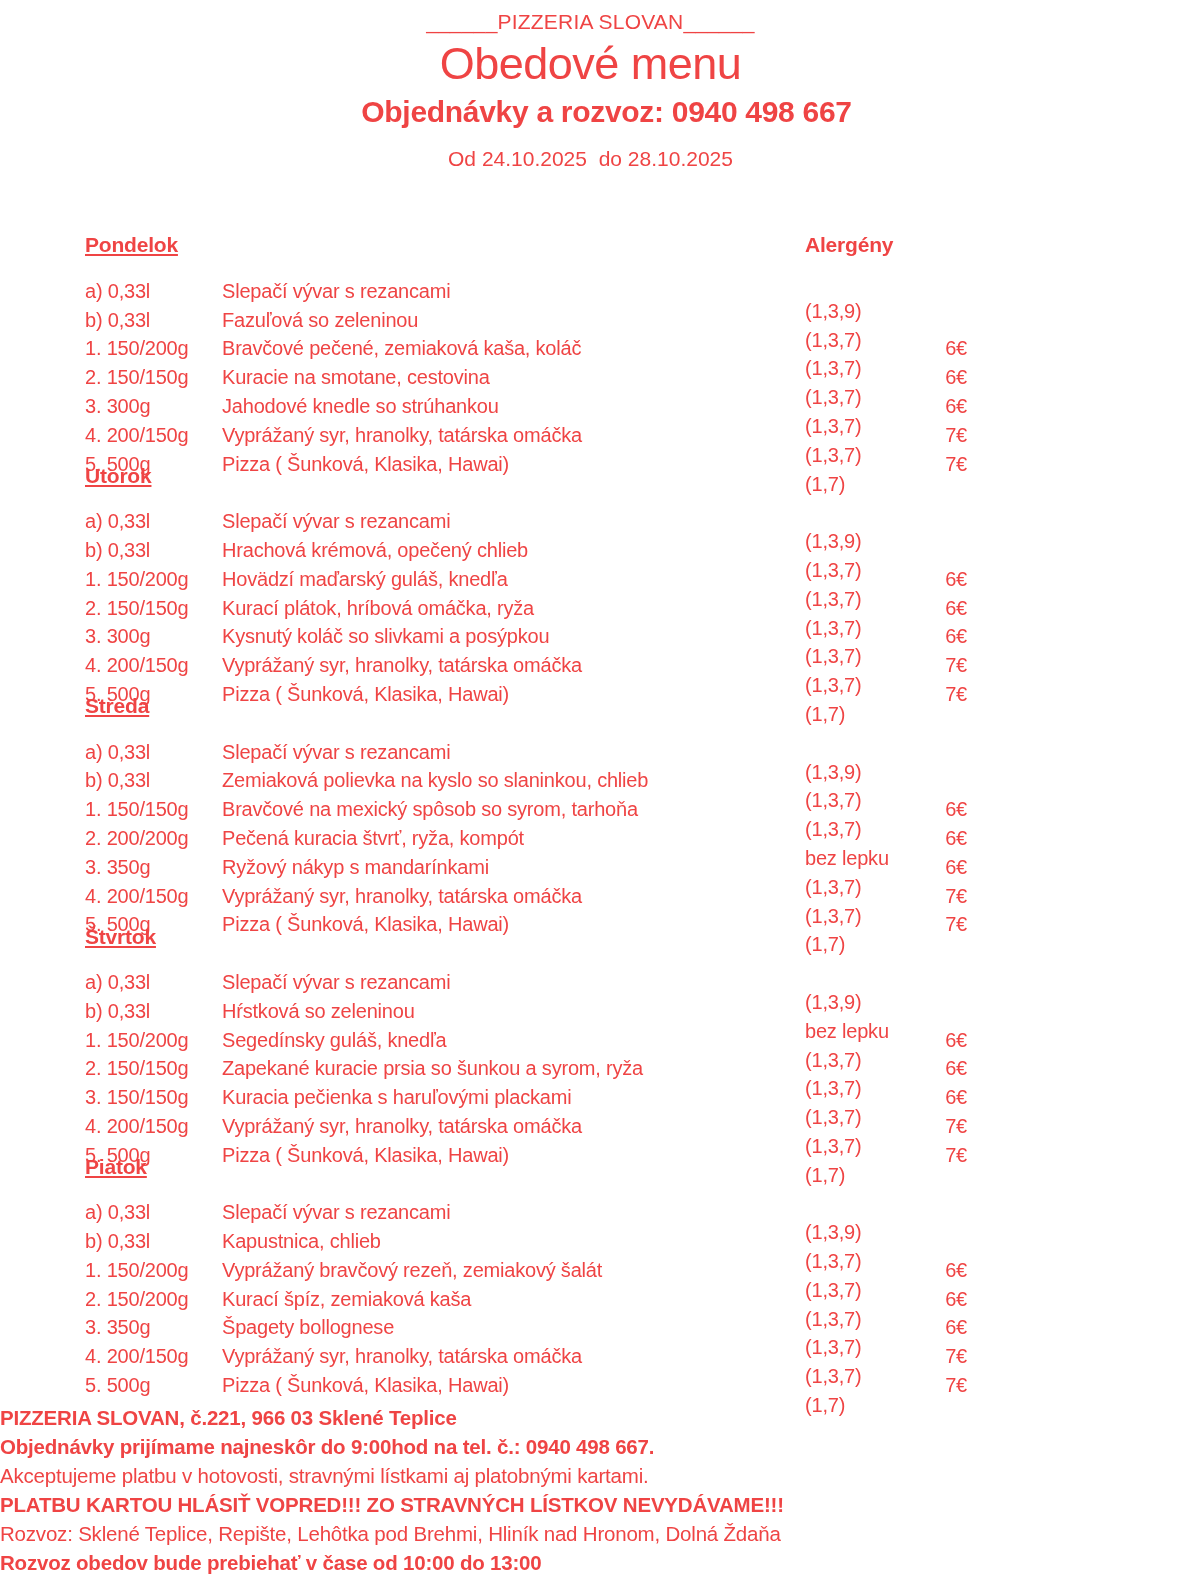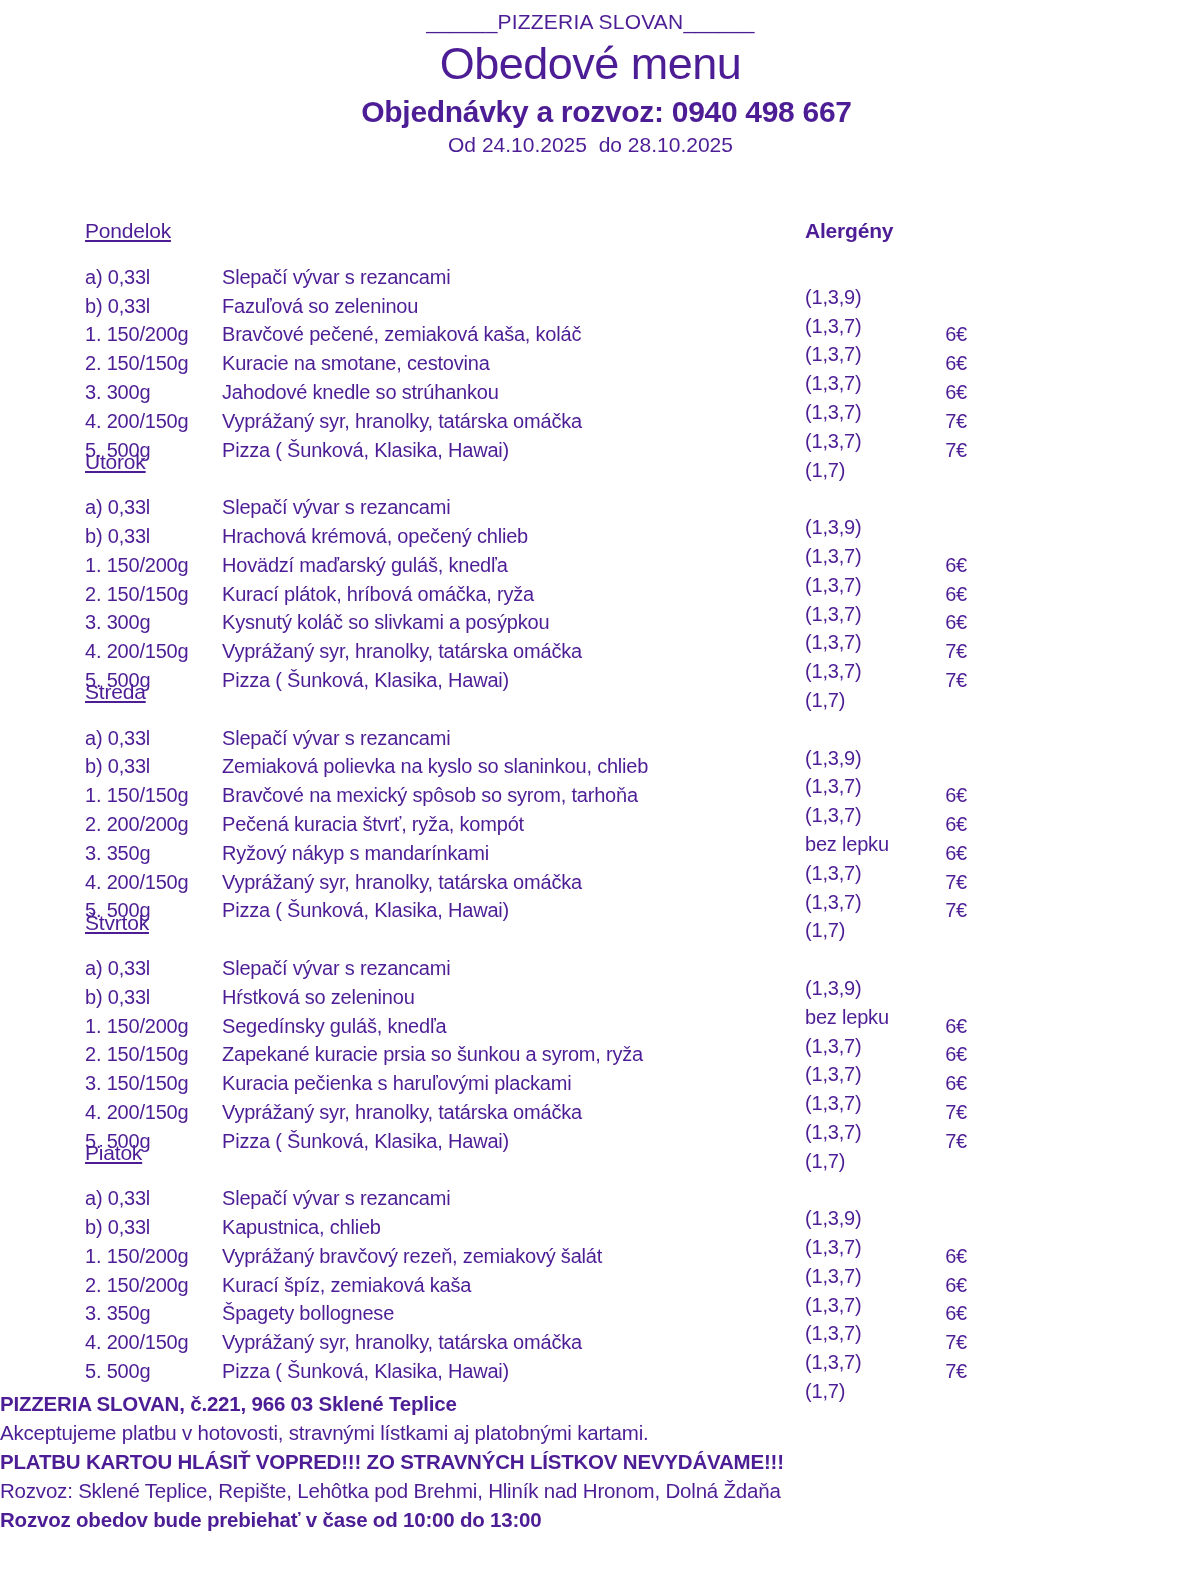--- a/index.html
+++ b/index.html
@@ -1,58 +1,58 @@
 <!DOCTYPE html>
 <html><head>
 <meta charset="utf-8">
 <style>
   html,body{margin:0;padding:0;background:#ffffff;}
   .page{
     position:relative;
     width:1181px;height:1579px;
     background:#ffffff;
-    color:#4c1d95;
+    color:#ef4444;
     font-family:"Liberation Sans", sans-serif;
     overflow:hidden;
     box-sizing:border-box;
   }
   
   .hdr{ text-align:center; padding-top:8px; }
   .restaurant{
     font-size:21px; line-height:27px; letter-spacing:0.2px;
     white-space:pre;
   }
   .title{
     margin:2px 0 0 0;
     font-size:45px; line-height:54px; font-weight:400; letter-spacing:-0.5px;
   }
   .orders{
     font-size:30px; line-height:37px; font-weight:700; letter-spacing:-0.3px;
     margin-top:2px;
     padding-left:32px;
   }
   .dates{
-    font-size:21px; line-height:27px; margin-top:1px; white-space:pre;
+    font-size:21px; line-height:27px; margin-top:15px; white-space:pre;
   }
   
   .menu-table{
     margin:59px 0 0 85px;
     width:882px;
   }
   .row{
     display:grid;
     grid-template-columns:137px 583px 135px 1fr;
     height:28.8px;
     align-items:center;
     font-size:20px;
     letter-spacing:-0.2px;
     white-space:nowrap;
   }
   .day-name{
-    font-weight:400; font-size:21px;
+    font-weight:700; font-size:21px;
     text-decoration:underline;
     grid-column:1 / 3;
   }
   .allergens-hdr{ font-weight:700; font-size:21px; grid-column:3 / 4; }
   .cell-portion{ grid-column:1; }
   .cell-dish{ grid-column:2; overflow:hidden; }
   .cell-allerg{ grid-column:3;margin-top:40px; }
   .cell-price{ grid-column:4; text-align:right; }
   
   .menu-footer{
@@ -300,19 +300,20 @@
       <div class="row item-row">
         <span class="cell-portion">5. 500g</span>
         <span class="cell-dish">Pizza ( Šunková, Klasika, Hawai)</span>
         <span class="cell-allerg">(1,7)</span>
         <span class="cell-price">7€</span>
       </div>
     </div>
 
   <div class="menu-footer">
       <div class="f-line f-bold">PIZZERIA SLOVAN, č.221, 966 03 Sklené Teplice</div>
+      <div class="f-line f-bold">Objednávky prijímame najneskôr do 9:00hod na tel. č.: 0940 498 667.</div>
       <div class="f-line">Akceptujeme platbu v hotovosti, stravnými lístkami aj platobnými kartami.</div>
       <div class="f-line f-bold">PLATBU KARTOU HLÁSIŤ VOPRED!!! ZO STRAVNÝCH LÍSTKOV NEVYDÁVAME!!!</div>
       <div class="f-line">Rozvoz: Sklené Teplice, Repište, Lehôtka pod Brehmi, Hliník nad Hronom, Dolná Ždaňa</div>
       <div class="f-line f-bold">Rozvoz obedov bude prebiehať v čase od 10:00 do 13:00</div>
     </div>
 
 </div>
 
 </body></html>

